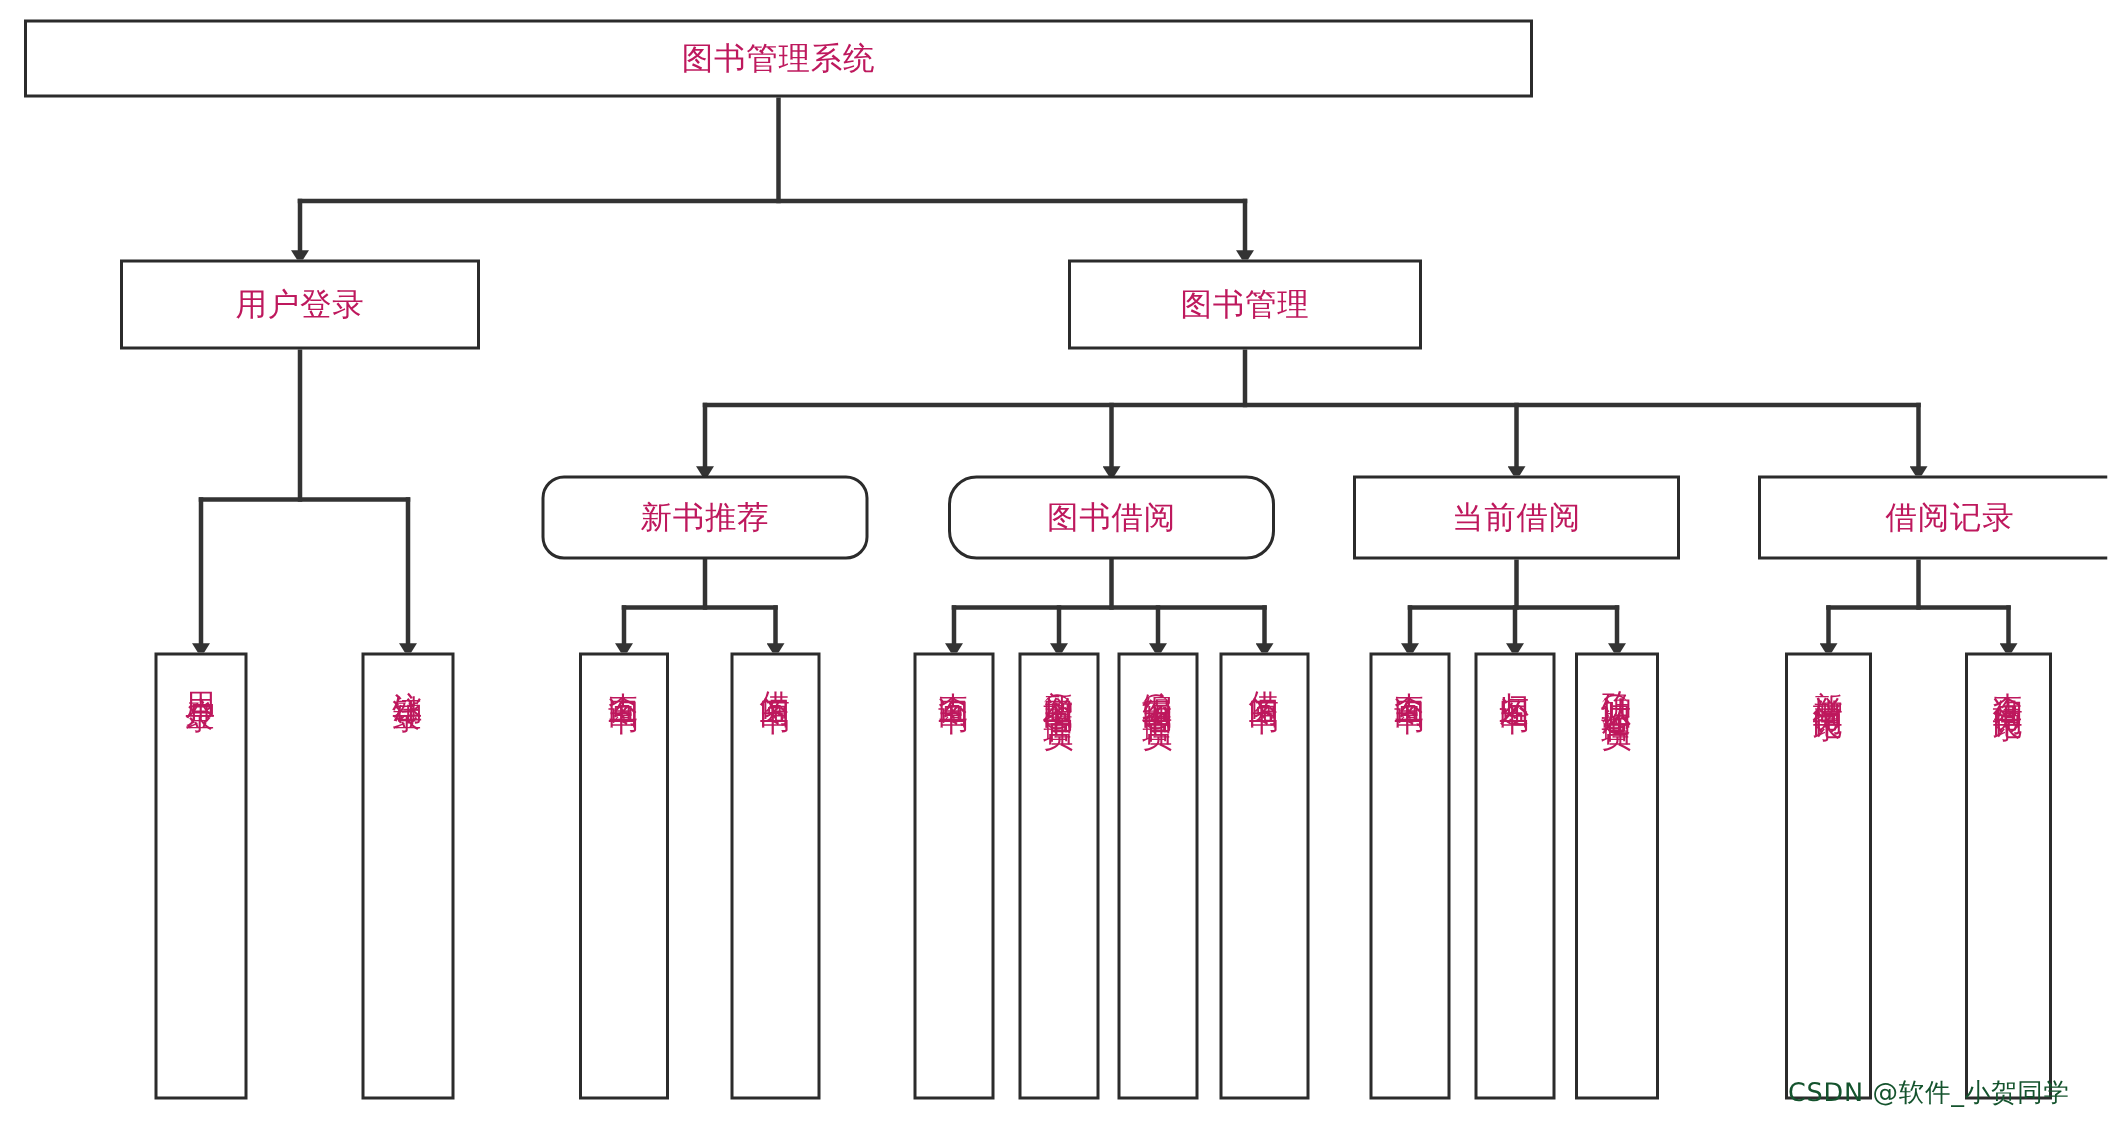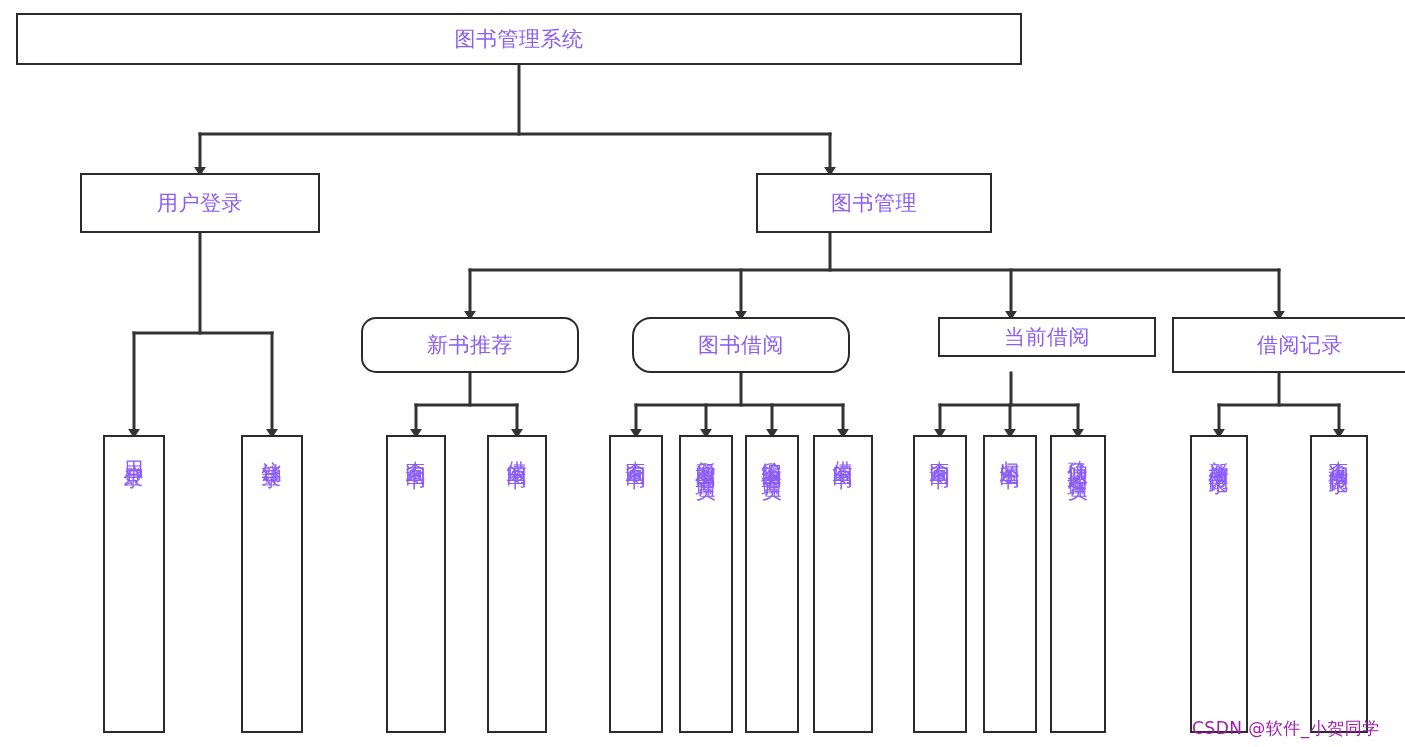--- a/index.html
+++ b/index.html
@@ -30,21 +30,21 @@
     position: absolute;
     box-sizing: border-box;
     background: #ffffff;
     border: 2.5px solid #2b2b2b;
     display: flex;
     align-items: center;
     justify-content: center;
     overflow: hidden;
   }
   .node-label {
-    color: #8b5cf6;
+    color: #be185d;
     font-size: 21px;
     line-height: 1.18;
     letter-spacing: 0.5px;
     white-space: nowrap;
     text-align: left;
   }
   
   .node-box.vertical {
     align-items: flex-start;
     justify-content: center;
@@ -54,21 +54,21 @@
     writing-mode: vertical-rl;
     text-orientation: upright;
     -webkit-writing-mode: vertical-rl;
     white-space: nowrap;
     letter-spacing: 3px;
     font-size: 20px;
     line-height: 1;
   }
   .watermark {
     position: absolute;
-    color: #a21caf;
+    color: #14532d;
     font-size: 17px;
     white-space: nowrap;
     letter-spacing: 0.5px;
     pointer-events: none;
   }
 </style>
 </head>
 <body>
 
 <div id="diagram-root">
@@ -123,31 +123,31 @@
     </g>
   </svg>
 
   <div class="node-box" style="left:16px; top:13px; width:1006px; height:52px;">
     <span class="node-label">图书管理系统</span>
   </div>
 
   <div class="node-box" style="left:80px; top:173px; width:240px; height:60px;">
     <span class="node-label">用户登录</span>
   </div>
-  <div class="node-box" style="left:756px; top:173px; width:236px; height:60px;">
+  <div class="node-box" style="left:712px; top:173px; width:236px; height:60px;">
     <span class="node-label">图书管理</span>
   </div>
 
   <div class="node-box" style="left:361px; top:317px; width:218px; height:56px;border-radius:15px;">
     <span class="node-label">新书推荐</span>
   </div>
   <div class="node-box" style="left:632px; top:317px; width:218px; height:56px;border-radius:19px;">
     <span class="node-label">图书借阅</span>
   </div>
-  <div class="node-box" style="left:902px; top:317px; width:218px; height:40px;margin-left:36px;">
+  <div class="node-box" style="left:902px; top:317px; width:218px; height:56px;">
     <span class="node-label">当前借阅</span>
   </div>
   <div class="node-box" style="left:1172px; top:317px; width:256px; height:56px;">
     <span class="node-label">借阅记录</span>
   </div>
 
   <div class="node-box vertical" style="left:103px; top:435px; width:62px; height:298px;">
     <span class="node-label">用户登录</span>
   </div>
   <div class="node-box vertical" style="left:241px; top:435px; width:62px; height:298px;">

